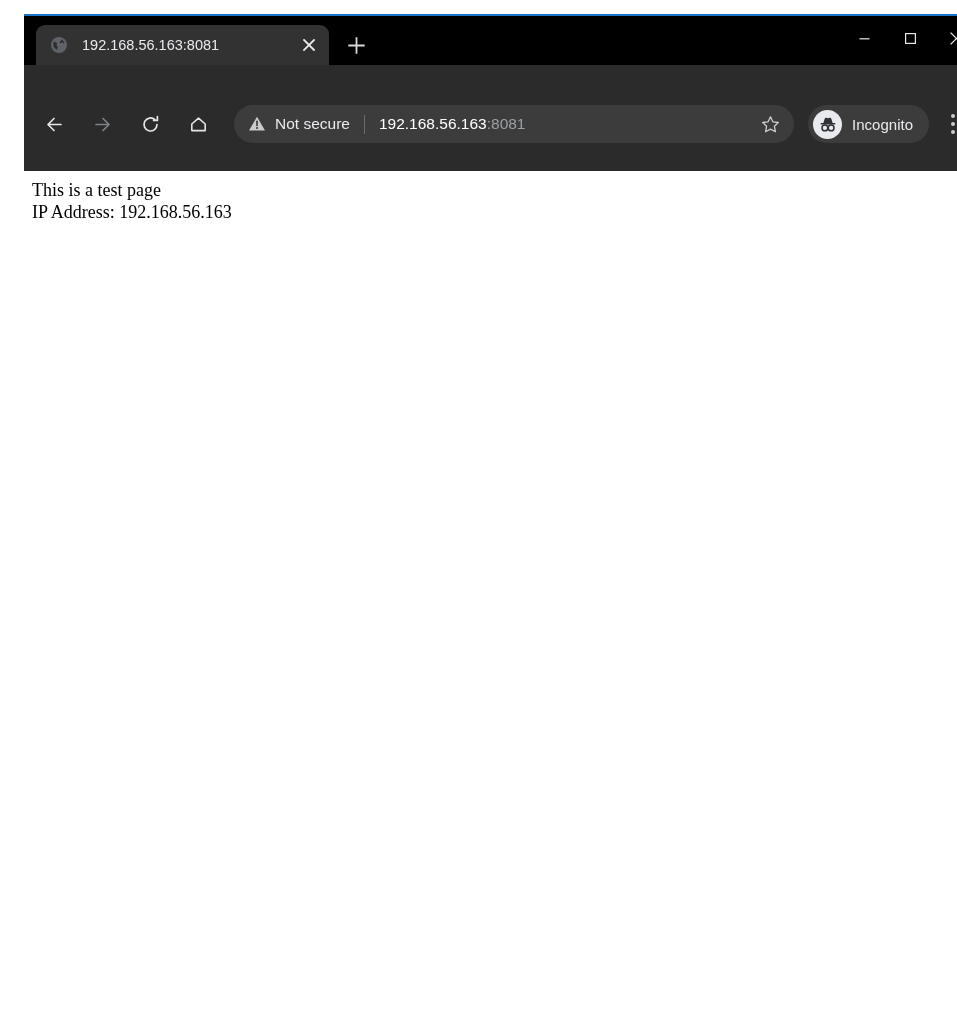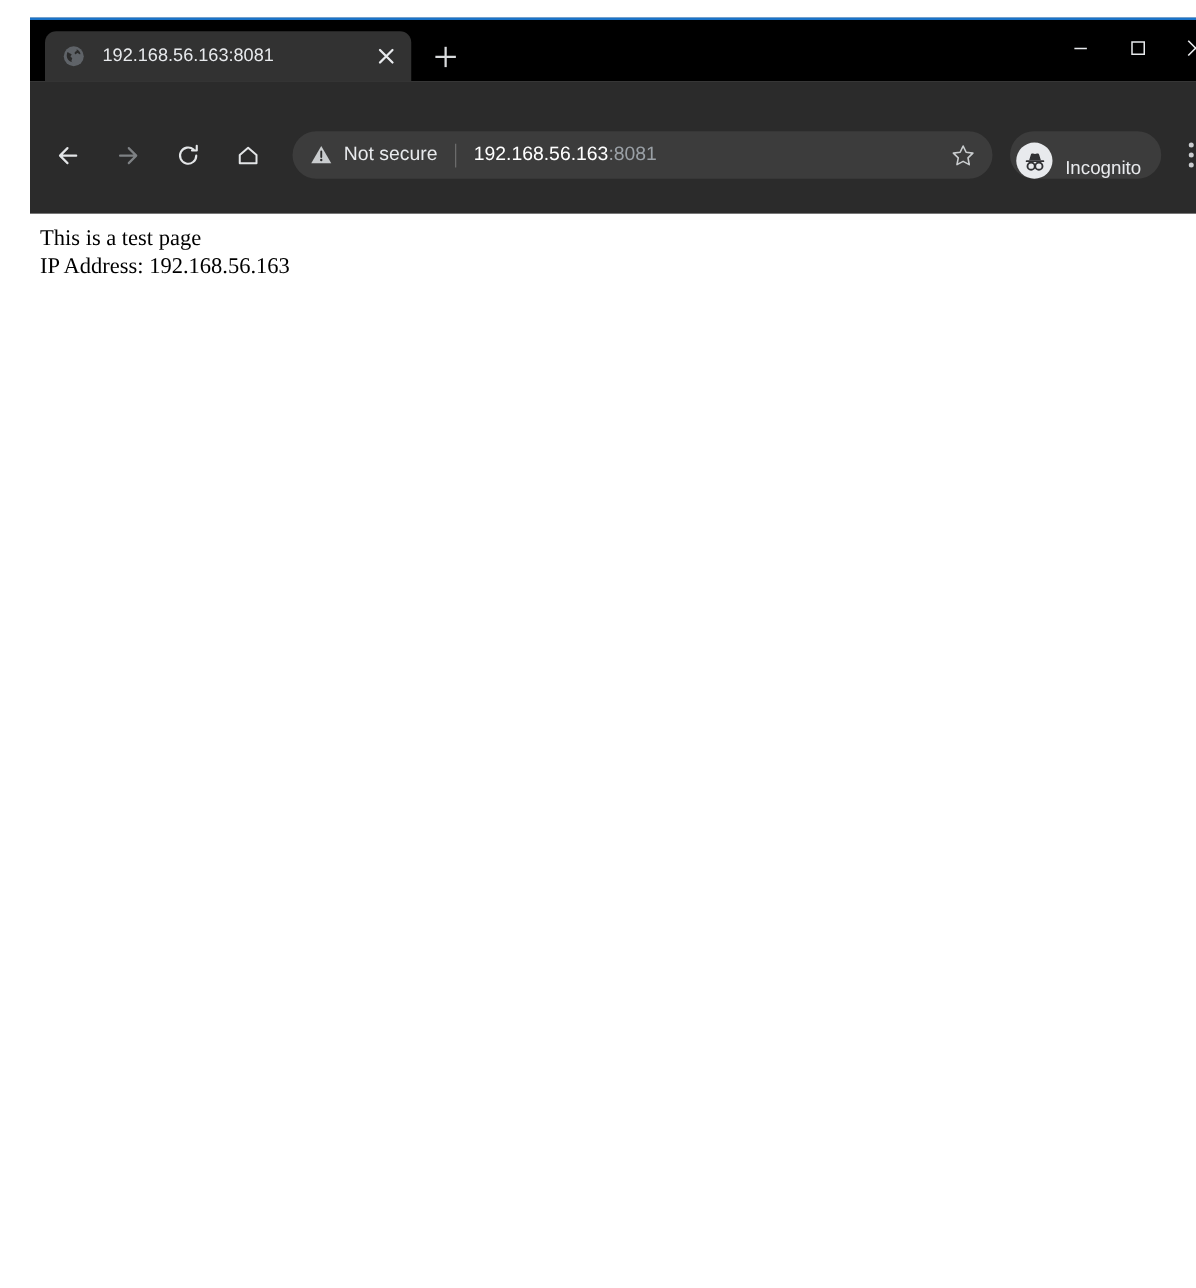--- a/index.html
+++ b/index.html
@@ -189,21 +189,21 @@
     border-radius: 50%;
     margin-right: 2px;
   }
 
   #incognito-pill {
     flex: 0 0 auto;
     height: 38px;
     background: #3c3c3c;
     border-radius: 19px;
     display: flex;
-    align-items: flex-end;
+    align-items: center;
     padding: 0 16px 0 5px;
     margin-left: 8px;
     box-sizing: border-box;
   }
 
   #incognito-avatar {
     width: 29px;
     height: 29px;
     border-radius: 50%;
     background: #e8eaed;

